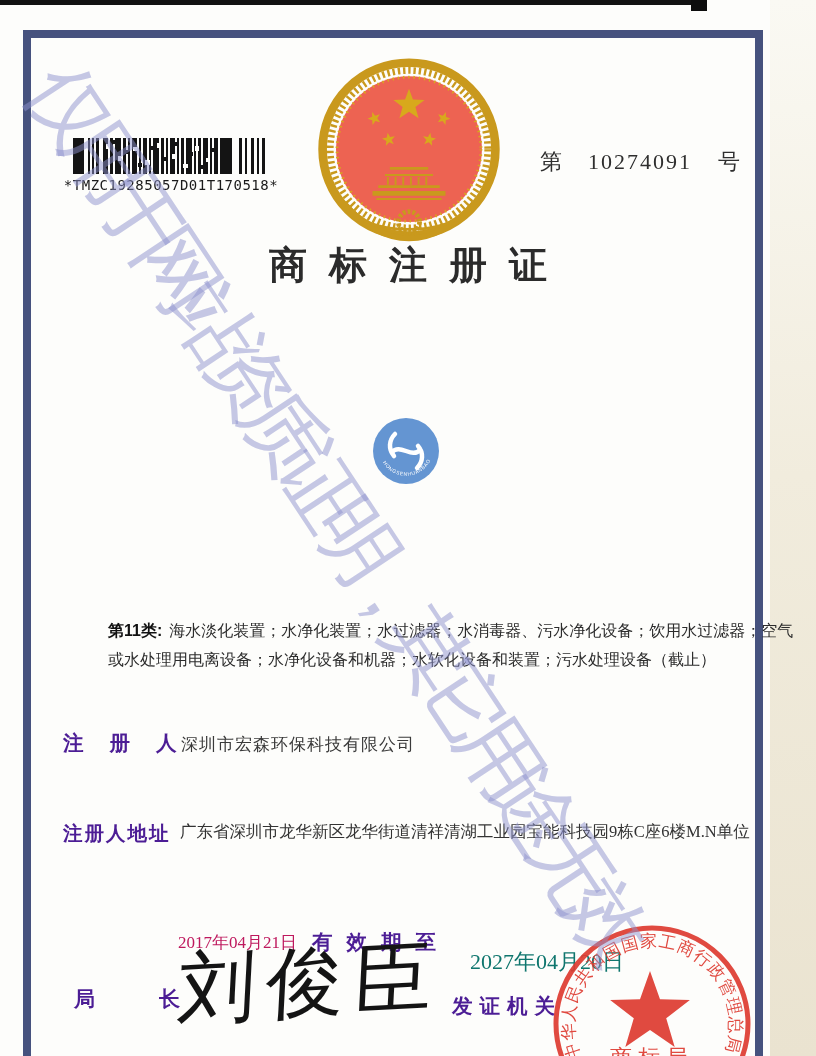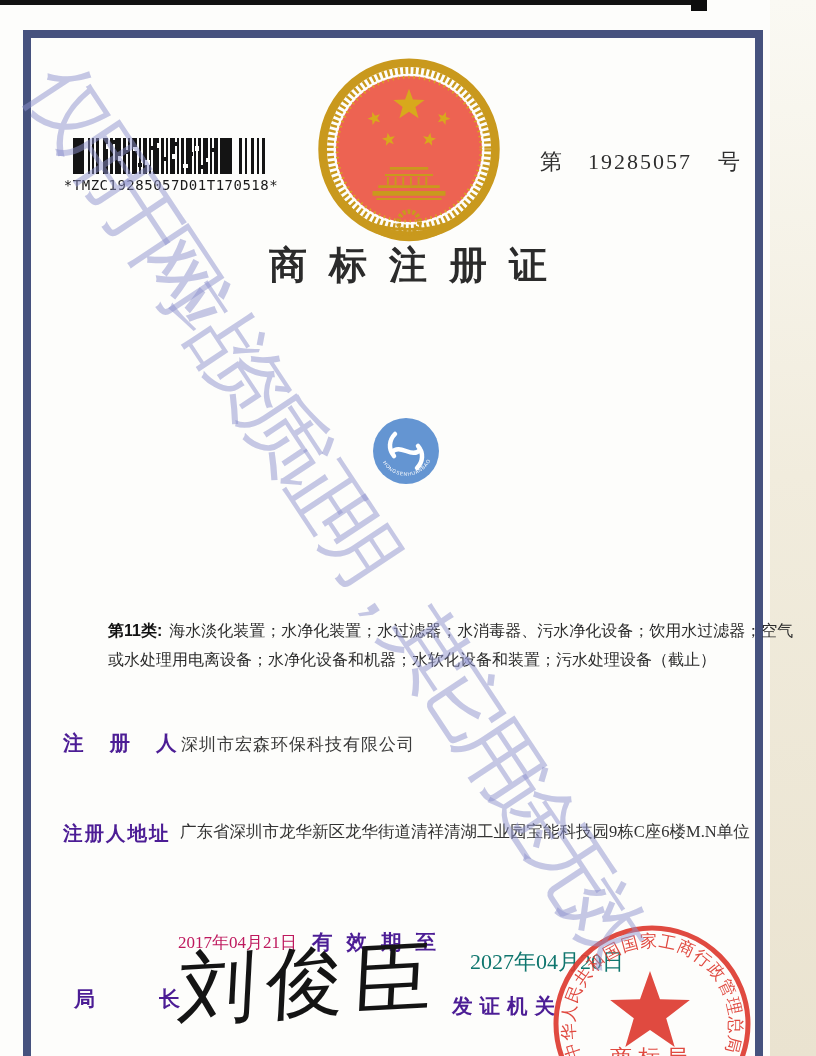--- a/index.html
+++ b/index.html
@@ -166,21 +166,21 @@
         <path d="M62,142 L138,142" stroke-width="5"></path>
         <path d="M66,148 L134,148" stroke-width="2"></path>
       </g>
       <circle cx="100" cy="172" r="11" fill="none" stroke="#c9991d" stroke-width="5" stroke-dasharray="3 2"></circle>
       <path d="M32,152 C56,180 78,189 100,189 C122,189 144,180 168,152" fill="none" stroke="#c9991d" stroke-width="6"></path>
       <path d="M46,166 C70,184 130,184 154,166" fill="none" stroke="#c9991d" stroke-width="3"></path>
     </svg>
   </div>
 
   <div class="certno">
-    <span>第</span><span class="num">19285057</span><span>号</span>
+    <span>第</span><span class="num">10274091</span><span>号</span>
   </div>
 
   <div class="title">商标注册证</div>
 
   <div class="tm-logo">
     <svg width="70" height="70" viewBox="0 0 70 70">
       <circle cx="35" cy="35" r="33" fill="#6495d2"></circle>
       <g stroke="#ffffff" stroke-width="4.5" fill="none" stroke-linecap="round">
         <path d="M24,18 C18,24 17,33 23,40"></path>
         <path d="M46,52 C52,46 53,37 47,30"></path>

